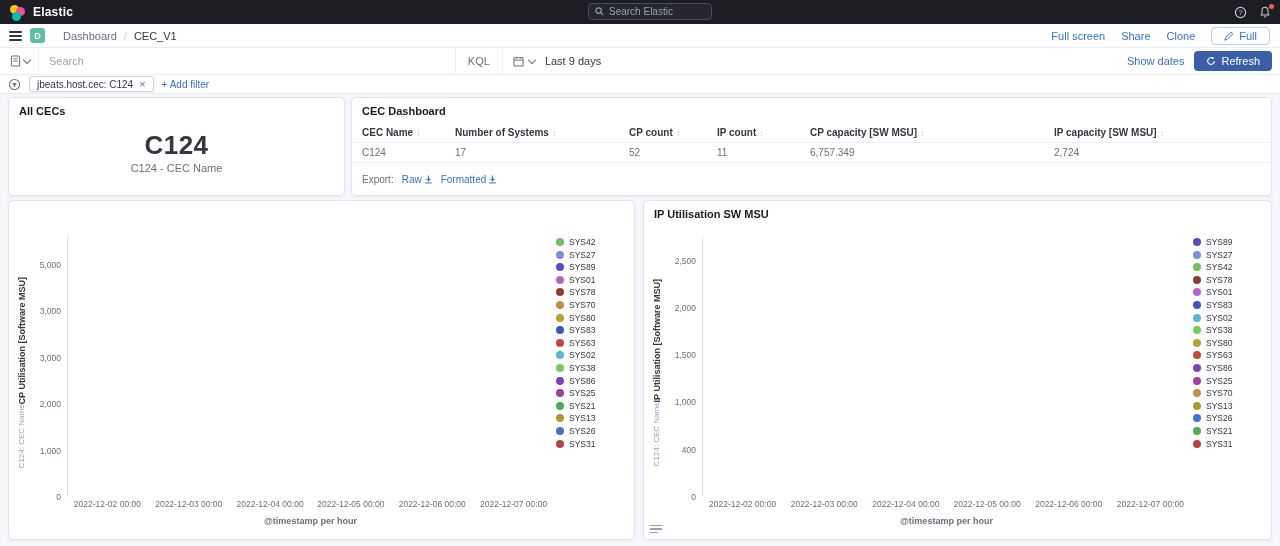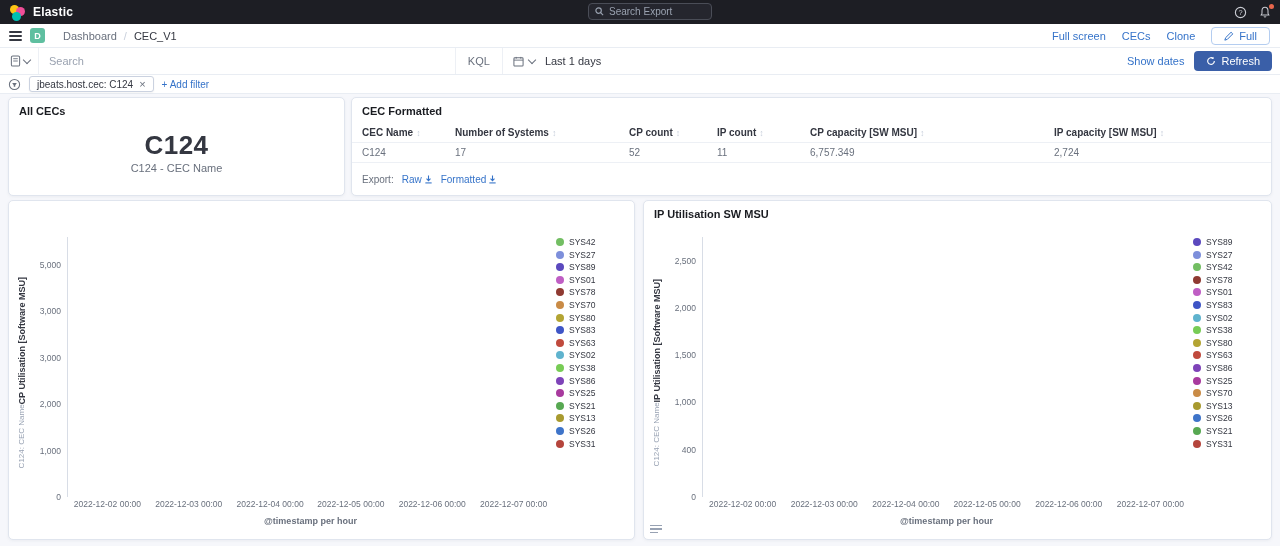--- a/index.html
+++ b/index.html
@@ -116,21 +116,21 @@
       <i style="left:6px;top:2px;width:9px;height:9px;background:#F04E98"></i>
       <i style="left:2px;top:7px;width:9px;height:9px;background:#00BFB3"></i>
     </span>
     <span class="brand">Elastic</span>
   </div>
   <div class="nav-search">
     <svg width="9" height="9" viewBox="0 0 10 10">
       <circle cx="4" cy="4" r="3" fill="none" stroke="#9AA2B0" stroke-width="1.3"></circle>
       <line x1="6.2" y1="6.2" x2="9" y2="9" stroke="#9AA2B0" stroke-width="1.3"></line>
     </svg>
-    <span>Search Export</span>
+    <span>Search Elastic</span>
   </div>
   <div class="nav-right">
     <span class="nav-ic">
       <svg width="13" height="13" viewBox="0 0 14 14">
           <circle cx="7" cy="7" r="5.5" fill="none" stroke="#C9CBD2" stroke-width="1.2"></circle>
           <text x="7" y="10" text-anchor="middle" font-size="8" fill="#C9CBD2">?</text>
         </svg>
     </span>
     <span class="nav-ic">
       <svg width="12" height="13" viewBox="0 0 14 14">
@@ -149,21 +149,21 @@
         <span></span>
         <span></span>
       </div>
     </div>
   <div class="app-badge">D</div>
   <span class="crumb">Dashboard</span>
   <span class="crumb-sep">/</span>
   <span class="crumb-active">CEC_V1</span>
   <div class="toolbar-actions">
     <span class="tb-link">Full screen</span>
-    <span class="tb-link">CECs</span>
+    <span class="tb-link">Share</span>
     <span class="tb-link">Clone</span>
     <span class="edit-btn">
       <svg width="10" height="10" viewBox="0 0 12 12">
           <path d="M1 11 L2 8 L8.5 1.5 L10.5 3.5 L4 10 Z" fill="none" stroke="#3573C9" stroke-width="1.2"></path>
         </svg>
       <span>Full</span>
     </span>
   </div>
 </div>
 
@@ -180,21 +180,21 @@
   <div class="kql">KQL</div>
   <div class="datepick">
     <svg width="11" height="11" viewBox="0 0 12 12">
         <rect x="1" y="2" width="10" height="9" rx="1" fill="none" stroke="#69707D" stroke-width="1.1"></rect>
         <line x1="1" y1="4.5" x2="11" y2="4.5" stroke="#69707D" stroke-width="1"></line>
         <line x1="3.5" y1="1" x2="3.5" y2="3" stroke="#69707D" stroke-width="1"></line>
         <line x1="8.5" y1="1" x2="8.5" y2="3" stroke="#69707D" stroke-width="1"></line>
       </svg>
     <i class="chev"></i>
   </div>
-  <div class="timerange">Last 1 days</div>
+  <div class="timerange">Last 9 days</div>
   <div style="flex:1"></div>
   <span class="show-dates">Show dates</span>
   <div class="refresh-btn">
     <svg width="10" height="10" viewBox="0 0 12 12">
         <path d="M10 6 a4 4 0 1 1 -1.2-2.8" fill="none" stroke="#fff" stroke-width="1.4"></path>
         <path d="M9 0.8 L9 3.4 L6.4 3.4 Z" fill="#fff"></path>
       </svg>
     <span>Refresh</span>
   </div>
 </div>
@@ -213,21 +213,21 @@
 
 <div class="panel" id="panel-allcecs">
   <div class="panel-title">All CECs</div>
   <div class="allcecs-center">
     <div class="cec-big">C124</div>
     <div class="cec-sub">C124 - CEC Name</div>
   </div>
 </div>
 
 <div class="panel" id="panel-overview">
-  <div class="panel-title">CEC Formatted</div>
+  <div class="panel-title">CEC Dashboard</div>
   <table class="ov-table">
     <colgroup>
         <col style="width:103px">
         <col style="width:174px">
         <col style="width:88px">
         <col style="width:93px">
         <col style="width:244px">
         <col>
       </colgroup>
     <thead>

